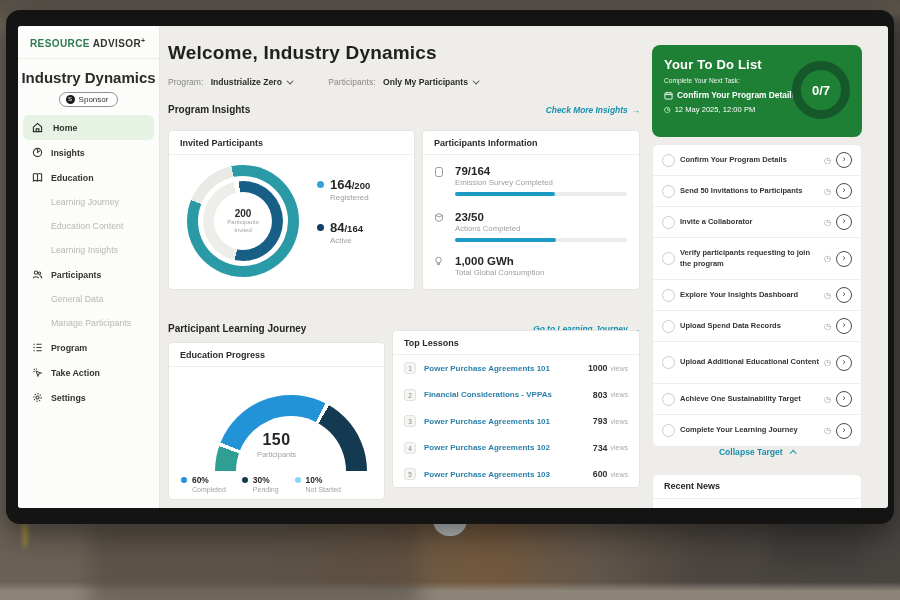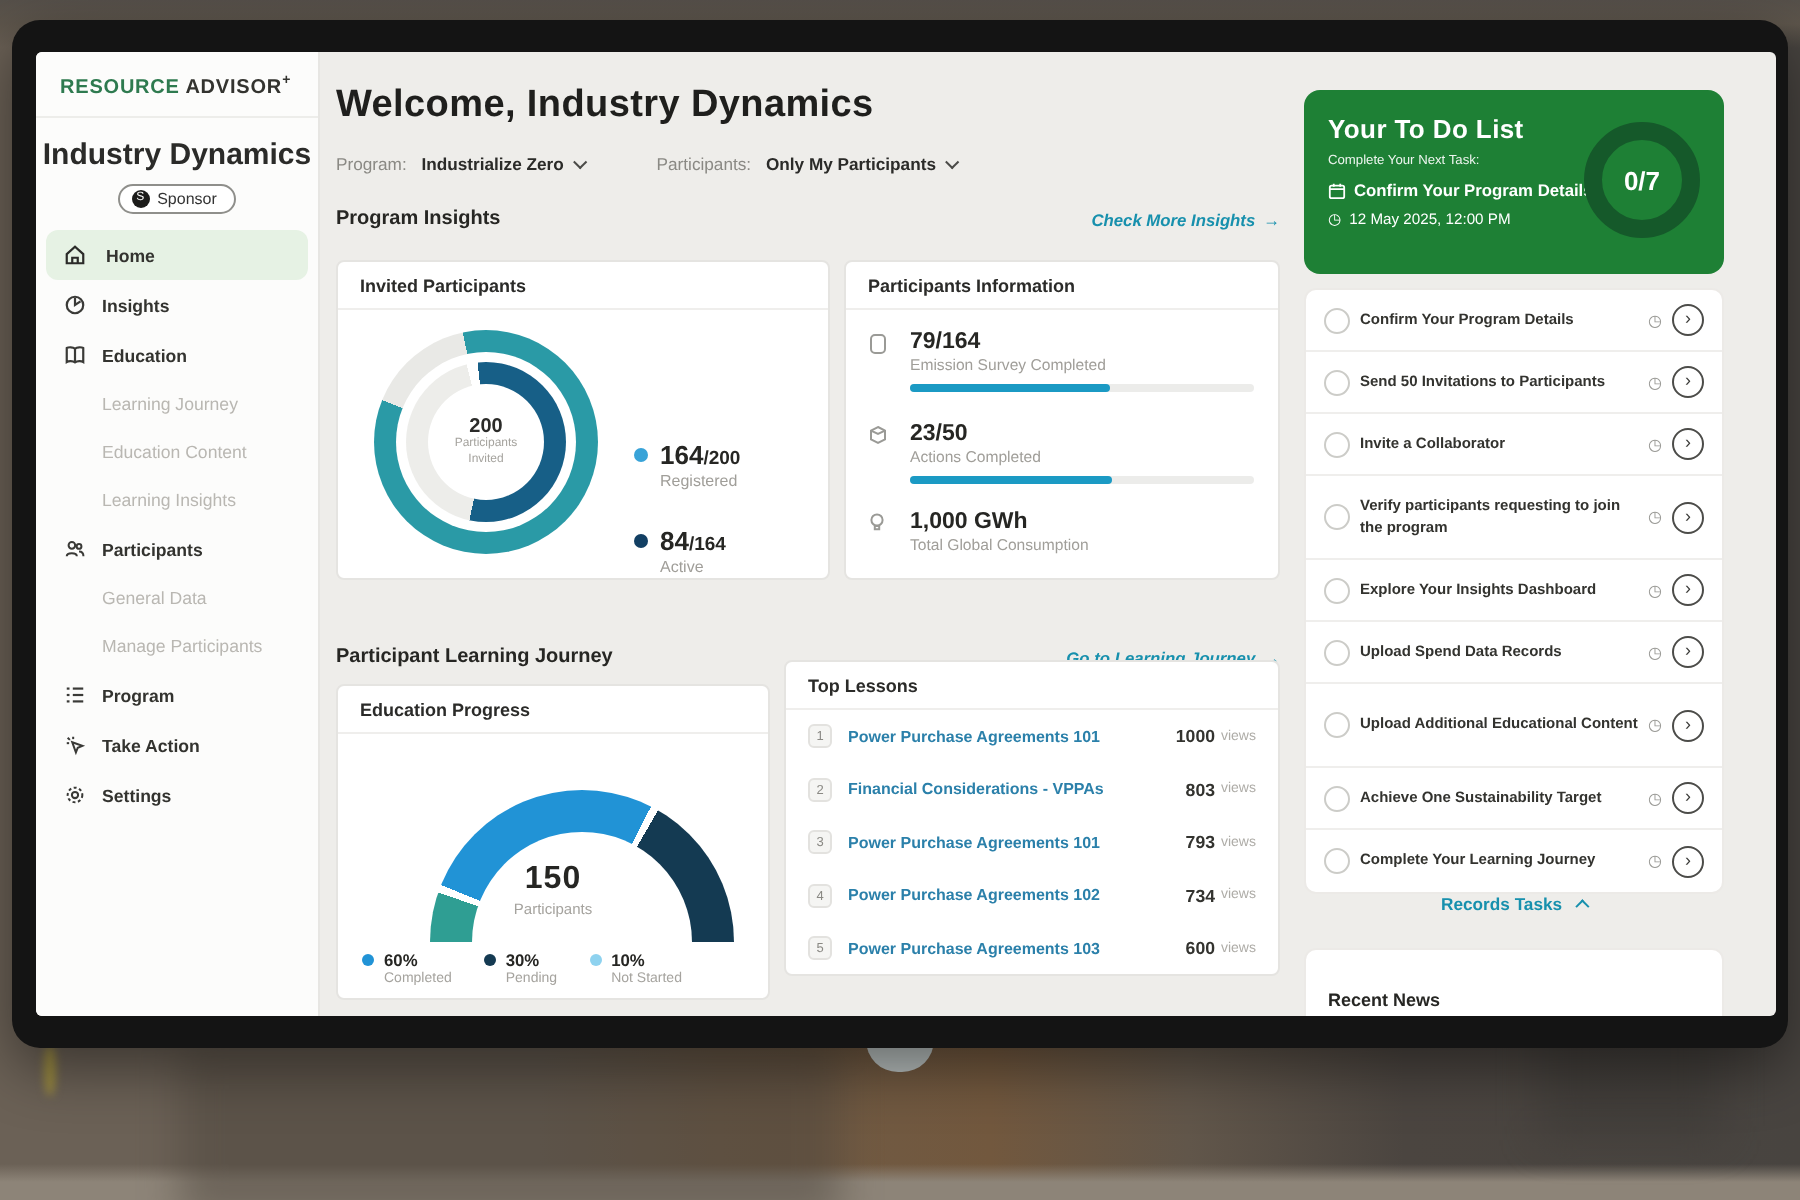--- a/index.html
+++ b/index.html
@@ -59,21 +59,21 @@
   
   .donut { position:absolute; left:18px; top:34px; width:112px; height:112px; border-radius:50%;
     background:conic-gradient(from -12deg, #2a9aa6 0deg 304deg, #e9e9e6 304deg 348deg); }
   .donut .mid { position:absolute; left:11px; top:11px; width:90px; height:90px; border-radius:50%; background:#fff; }
   .donut .inner { position:absolute; left:5px; top:5px; width:80px; height:80px; border-radius:50%;
     background:conic-gradient(from -6deg, #175f87 0deg 198deg, #ededea 198deg 352deg, #fff 352deg 360deg); }
   .donut .hole { position:absolute; left:11px; top:11px; width:58px; height:58px; border-radius:50%; background:#fff;
     display:flex; flex-direction:column; align-items:center; justify-content:center; }
   .donut .cv { font-size:10px; font-weight:bold; color:#2b2b29; }
   .donut .cl { font-size:6px; color:#a5a39e; text-align:center; line-height:1.3; width:44px; }
-  .dlegend { position:absolute; left:148px; top:46px; display:flex; flex-direction:column; gap:18px;margin-top:43px; }
+  .dlegend { position:absolute; left:148px; top:46px; display:flex; flex-direction:column; gap:18px; }
   .dlegend .item { display:flex; gap:6px; }
   .dlegend .dot { width:7px; height:7px; border-radius:50%; margin-top:4px; }
   .dlegend .v { font-size:13px; font-weight:bold; color:#262623; }
   .dlegend .v small { font-size:9.5px; }
   .dlegend .l { font-size:8px; color:#a09e99; margin-top:1px; }
 
   
   .stat { position:absolute; left:0; width:100%; padding:0 12px 0 32px; }
   .stat .ic { position:absolute; left:11px; top:1px; color:#9a9a96; }
   .stat .v { font-size:11.5px; font-weight:bold; color:#262623; }
@@ -116,21 +116,21 @@
   .tasks { position:absolute; left:634px; top:118px; width:210px; background:#fff; border:1px solid #eceae7; border-radius:6px; }
   .trow { display:flex; align-items:center; padding:0 9px; border-bottom:1px solid #efeeec; min-height:31px; }
   .trow:last-child { border-bottom:none; }
   .trow .cb { flex:0 0 13px; width:13px; height:13px; border:1.5px solid #ccccc8; border-radius:50%; }
   .trow .tl { flex:1; font-size:7.5px; font-weight:bold; color:#33332f; margin:0 5px; line-height:1.35; padding:4px 0; }
   .trow .clk { color:#9a9a96; font-size:8px; margin-right:5px; }
   .trow .go { flex:0 0 16px; width:16px; height:16px; border:1.2px solid #4c4c49; border-radius:50%;
     font-size:9px; line-height:13px; text-align:center; color:#3b3b38; }
   .collapse { position:absolute; left:634px; top:421px; width:210px; text-align:center; font-size:8.6px; font-weight:bold; color:#1790ad; }
   .news { position:absolute; left:634px; top:448px; width:210px; height:40px; background:#fff; border:1px solid #eceae7; border-radius:6px 6px 0 0; }
-  .news .nh { padding:20px 11px 7px 11px; font-size:9px; font-weight:bold; color:#262623; border-bottom:1px solid #efeeec; }
+  .news .nh { padding:6px 11px 7px 11px; font-size:9px; font-weight:bold; color:#262623; border-bottom:1px solid #efeeec; }
 </style>
 </head>
 <body>
 
 <div class="bg-blur b1"></div>
 <div class="bg-blur b2"></div>
 <div class="leaf"></div>
 <div class="stand"></div>
 
 <div class="monitor">
@@ -452,21 +452,21 @@
     </div>
     <div class="trow">
       <span class="cb"></span>
       <span class="tl">Complete Your Learning Journey</span>
       <span class="clk">◷</span>
       <span class="go">›</span>
     </div>
   </div>
 
   <div class="collapse">
-    <span>Records Tasks</span>
+    <span>Collapse Target</span>
     <span class="chev up"></span>
   </div>
 
   <div class="news">
     <div class="nh">Recent News</div>
   </div>
 
 </div>
 </div>
 

